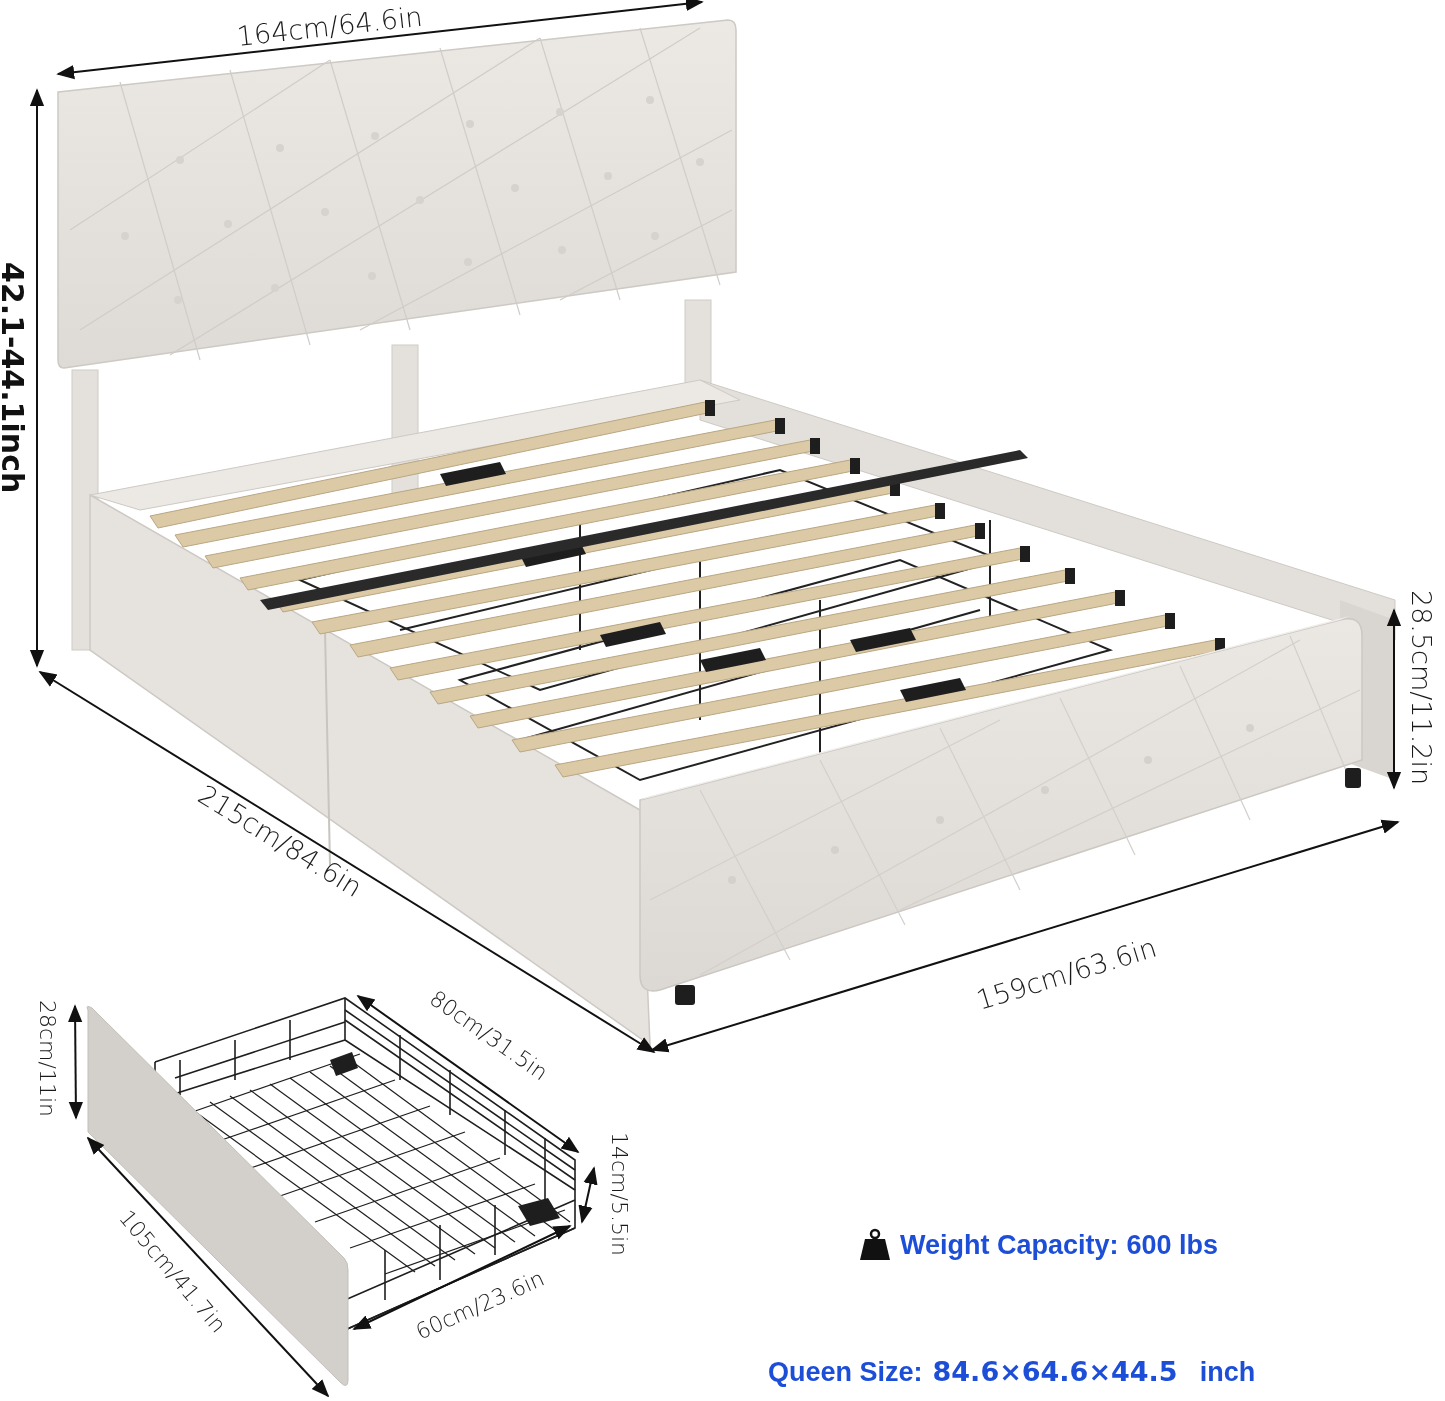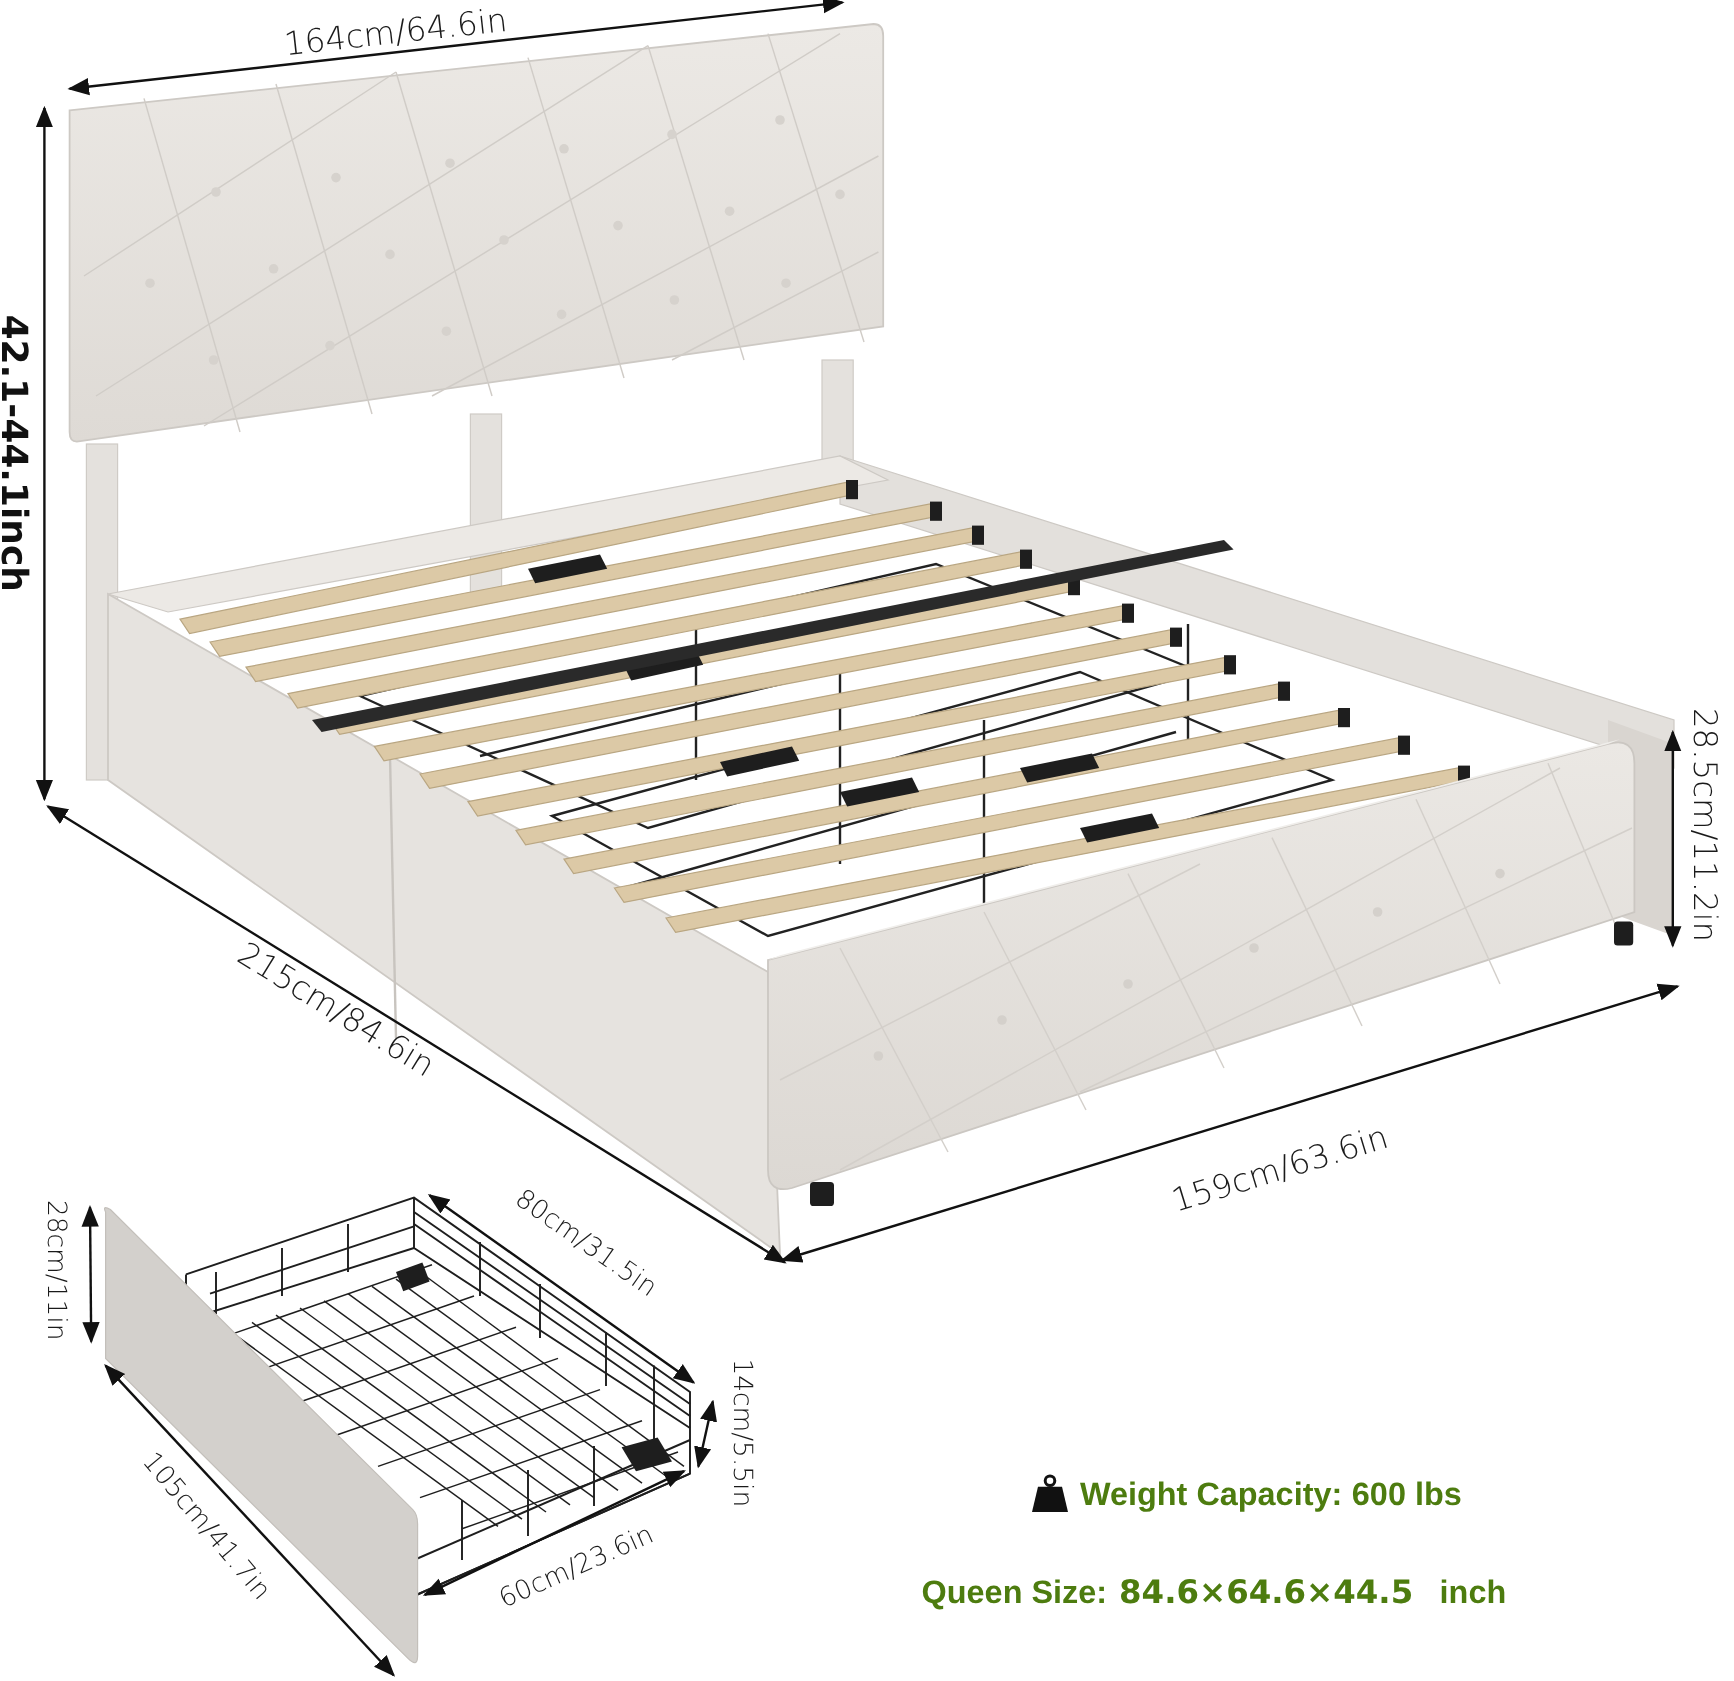--- a/index.html
+++ b/index.html
@@ -1,22 +1,22 @@
 <!DOCTYPE html>
 <html><head>
 <meta charset="utf-8">
 <style>
   html, body { margin:0; padding:0; background:#ffffff; }
   body { width:1445px; height:1401px; position:relative; overflow:hidden; font-family:"DejaVu Sans", sans-serif; }
   #canvas { position:absolute; left:0; top:0; width:1445px; height:1401px; }
   .dim { font-family:"DejaVu Sans", sans-serif; font-size:27px; fill:#1a1a1a; font-weight:300; }
   .dim-bold { font-family:"DejaVu Sans", sans-serif; font-size:30px; fill:#111; font-weight:bold; }
-  .spec { position:absolute; font-family:"Liberation Sans", sans-serif; font-weight:bold; color:#4d7c0f; white-space:nowrap; }
+  .spec { position:absolute; font-family:"Liberation Sans", sans-serif; font-weight:bold; color:#1d4ed8; white-space:nowrap; }
   #weight-line { left:858px; top:1228px; font-size:27px; display:flex; align-items:center; gap:8px; }
-  #size-line { left:768px; top:1312px; font-size:27px; }
+  #size-line { left:768px; top:1356px; font-size:27px; }
   #size-line .nums { margin-left:10px; font-family:"DejaVu Sans", sans-serif; }
   #size-line .unit { margin-left:22px; }
 </style>
 </head>
 <body>
 
 <svg id="canvas" viewBox="0 0 1445 1401" xmlns="http://www.w3.org/2000/svg">
   <defs>
     <marker id="arr" viewBox="0 0 10 10" refX="9" refY="5" markerWidth="9" markerHeight="9" orient="auto-start-reverse">
       <path d="M0,1 L10,5 L0,9 z" fill="#111"></path>

